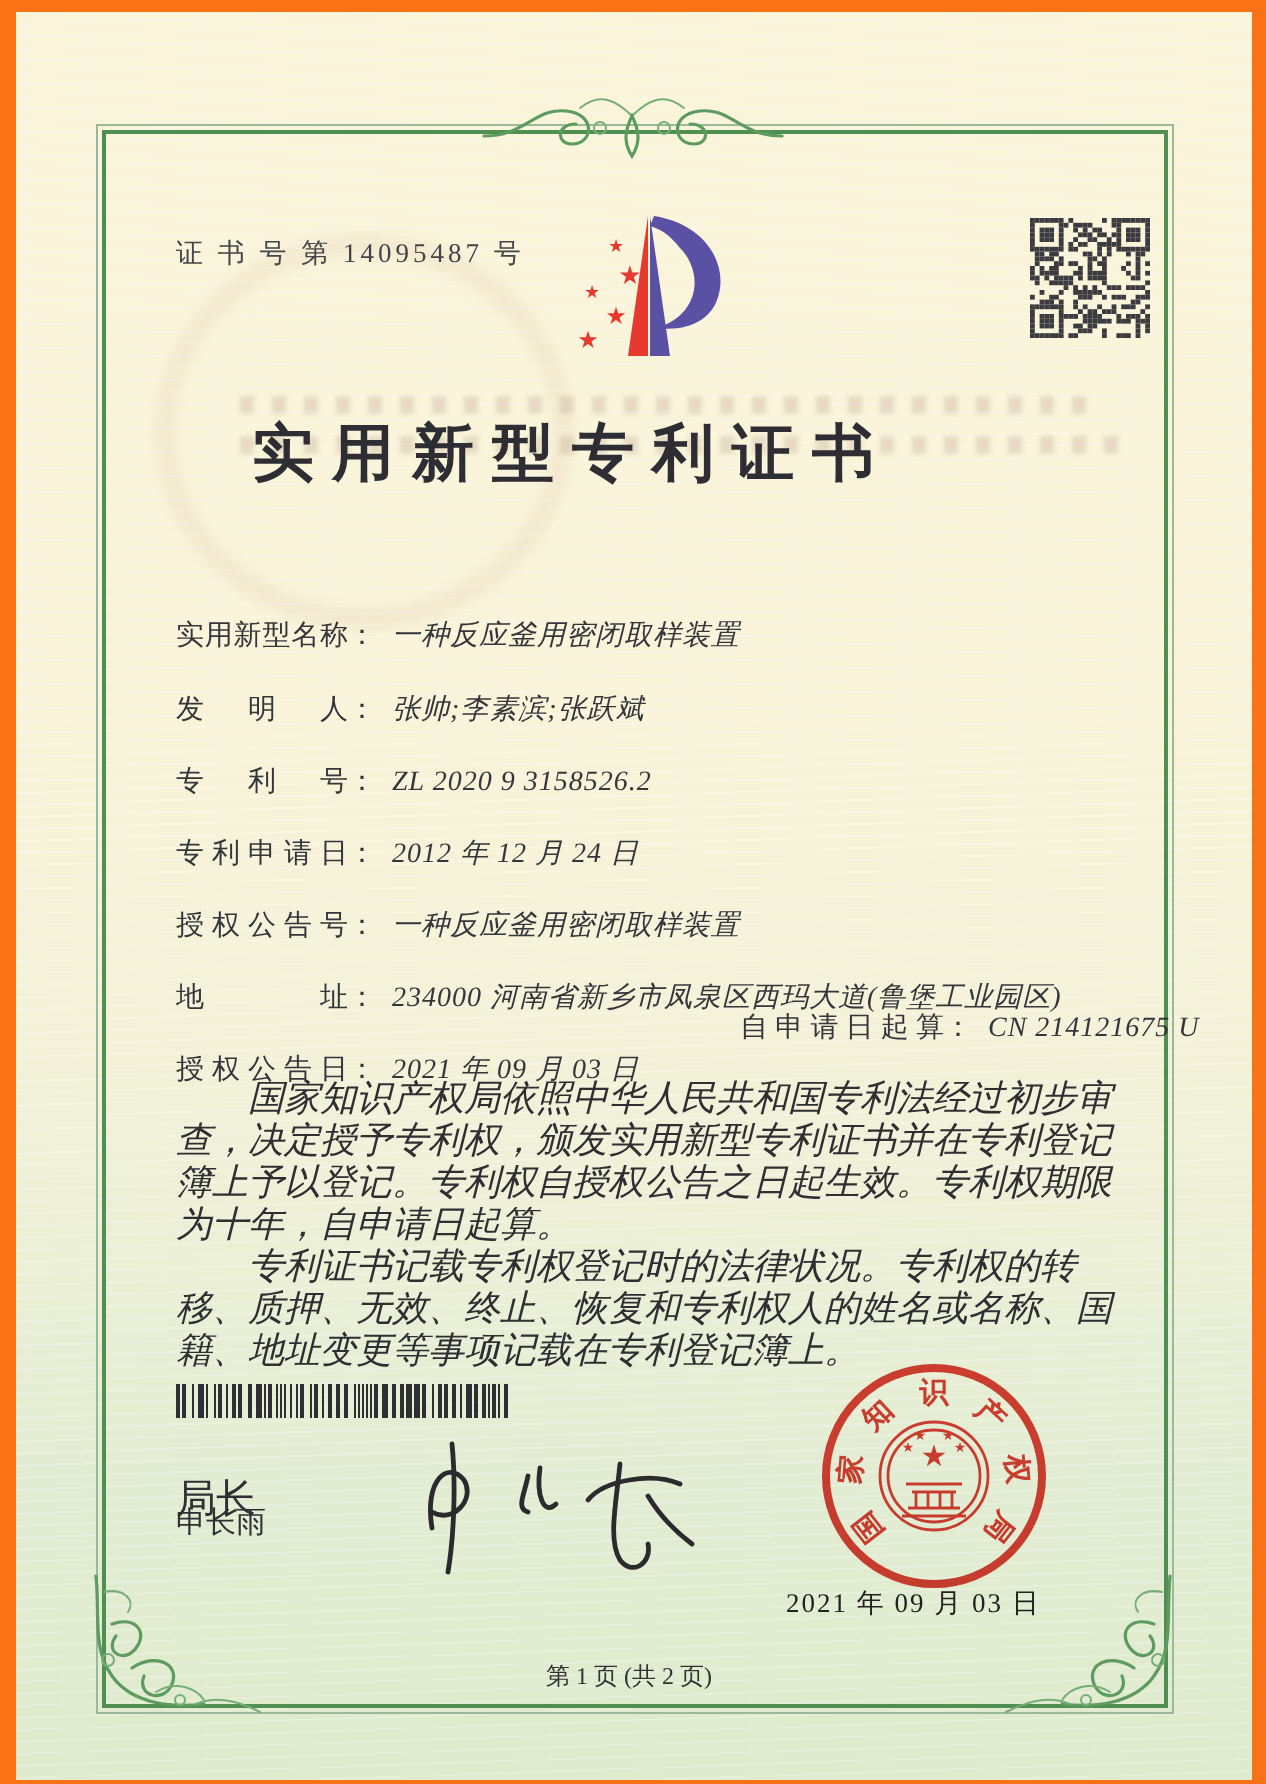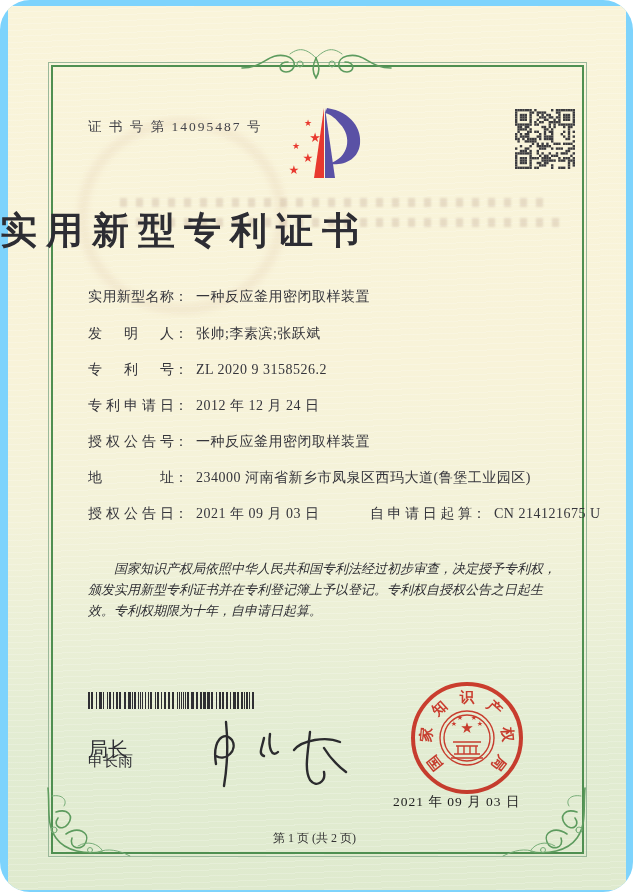--- a/index.html
+++ b/index.html
@@ -1,39 +1,39 @@
 <!DOCTYPE html>
 <html><head>
 <meta charset="utf-8">
 <style>
   html,body{margin:0;padding:0;}
   body{width:633px;height:892px;background:#ffffff;font-family:"Liberation Serif","DejaVu Serif",serif;}
-  .page{position:relative;width:633px;height:892px;background:#7dd3fc;overflow:hidden;border-radius:30px;}
+  .page{position:relative;width:633px;height:892px;background:#f97316;overflow:hidden;}
   .paper{position:absolute;left:8px;top:6px;width:618px;height:884px;
     background:linear-gradient(180deg,#f9f4da 0%,#f8f3d9 40%,#f3f2d9 58%,#eaefd6 72%,#e2ecd2 84%,#dfeace 100%);}
   .paper .texture{position:absolute;inset:0;background:repeating-linear-gradient(178deg,rgba(255,255,255,.55) 0 1px,rgba(0,0,0,0) 1px 6px);opacity:.35;pointer-events:none;}
   
   .frame{position:absolute;left:48px;top:62px;width:537px;height:793px;border:1px solid #9ab89a;}
   .frame-inner{position:absolute;inset:2px;border:2px solid #4f8f51;}
   
   .bleed-circle{position:absolute;left:78px;top:118px;width:190px;height:178px;border:9px solid rgba(205,165,135,.13);border-radius:50%;filter:blur(3px);}
   .bleed-band{position:absolute;left:120px;height:9px;background:repeating-linear-gradient(90deg,rgba(150,110,95,.18) 0 7px,rgba(0,0,0,0) 7px 16px);filter:blur(1px);}
   .bleed-band.b1{top:198px;width:430px;}
   .bleed-band.b2{top:218px;width:440px;}
   
   .cert-no{position:absolute;left:88px;top:118px;font-size:13.5px;letter-spacing:2px;color:#44444a;}
-  .title{position:absolute;left:0;top:206px;width:572px;text-align:left;font-size:37px;font-weight:bold;letter-spacing:9px;color:#2d2d33;}
+  .title{position:absolute;left:0;top:206px;width:572px;text-align:center;font-size:31px;font-weight:bold;letter-spacing:9px;color:#2d2d33;}
   .fields{position:absolute;left:88px;top:288px;width:500px;font-size:14px;color:#35353b;}
   .frow{position:absolute;left:0;white-space:nowrap;}
-  .flabel{display:inline-block;width:86px;text-align:justify;text-align-last:justify;}
+  .flabel{display:inline-block;width:86px;text-align:justify;text-align-last:justify;margin-top:21px;}
   .fcolon{display:inline-block;margin-right:8px;}
-  .fvalue{letter-spacing:.5px;}
+  .fvalue{letter-spacing:.5px;font-style:italic;}
   .grant2{position:absolute;left:282px;top:0;}
   .flabel2{display:inline-block;width:102px;text-align:justify;text-align-last:justify;}
-  .body-text{position:absolute;left:88px;top:558px;width:470px;font-size:13px;line-height:21px;color:#2e2e33;font-style:italic;}
+  .body-text{position:absolute;left:88px;top:539px;width:470px;font-size:18px;line-height:21px;color:#2e2e33;font-style:italic;}
   .body-text p{margin:0;text-indent:2em;}
   .barcode{position:absolute;left:88px;top:692px;width:168px;height:17px;}
   .signer-title{position:absolute;left:88px;top:736px;font-size:20px;color:#2f2f34;font-family:"Liberation Sans","DejaVu Sans",sans-serif;}
   .signer-name{position:absolute;left:88px;top:752px;font-size:15px;color:#2f2f34;font-family:"Liberation Sans","DejaVu Sans",sans-serif;}
   .signature{position:absolute;left:198px;top:712px;width:160px;height:85px;}
   
   .seal{position:absolute;left:405px;top:676px;width:124px;height:124px;opacity:.92;mix-blend-mode:multiply;}
   .seal-ring{fill:none;stroke:#dd3126;stroke-width:4;}
   .seal-char{font-size:14.5px;font-weight:bold;fill:#dd3126;text-anchor:middle;dominant-baseline:central;font-family:"Liberation Serif","DejaVu Serif",serif;}
   .emblem{stroke:#dd3126;fill:none;stroke-width:1.4;}
@@ -446,20 +446,21 @@
     <div class="frow" style="top:217px">
       <span class="flabel">授权公告日</span><span class="fcolon">：</span><span class="fvalue">2021 年 09 月 03 日</span>
       <span class="grant2">
         <span class="flabel2">自申请日起算</span><span class="fcolon">：</span><span class="fvalue">CN 214121675 U</span>
       </span>
     </div>
   </div>
 
   <div class="body-text">
     <p>国家知识产权局依照中华人民共和国专利法经过初步审查，决定授予专利权，颁发实用新型专利证书并在专利登记簿上予以登记。专利权自授权公告之日起生效。专利权期限为十年，自申请日起算。</p>
+    <p>专利证书记载专利权登记时的法律状况。专利权的转移、质押、无效、终止、恢复和专利权人的姓名或名称、国籍、地址变更等事项记载在专利登记簿上。</p>
   </div>
 
   <svg class="barcode" viewBox="0 0 168 17" preserveAspectRatio="none" id="barcode-svg">
       <rect x="0" y="0" width="2" height="17" fill="#2f2f33"></rect>
       <rect x="3" y="0" width="2" height="17" fill="#2f2f33"></rect>
       <rect x="8" y="0" width="1" height="17" fill="#2f2f33"></rect>
       <rect x="11" y="0" width="3" height="17" fill="#2f2f33"></rect>
       <rect x="15" y="0" width="1" height="17" fill="#2f2f33"></rect>
       <rect x="19" y="0" width="1" height="17" fill="#2f2f33"></rect>
       <rect x="21" y="0" width="2" height="17" fill="#2f2f33"></rect>

